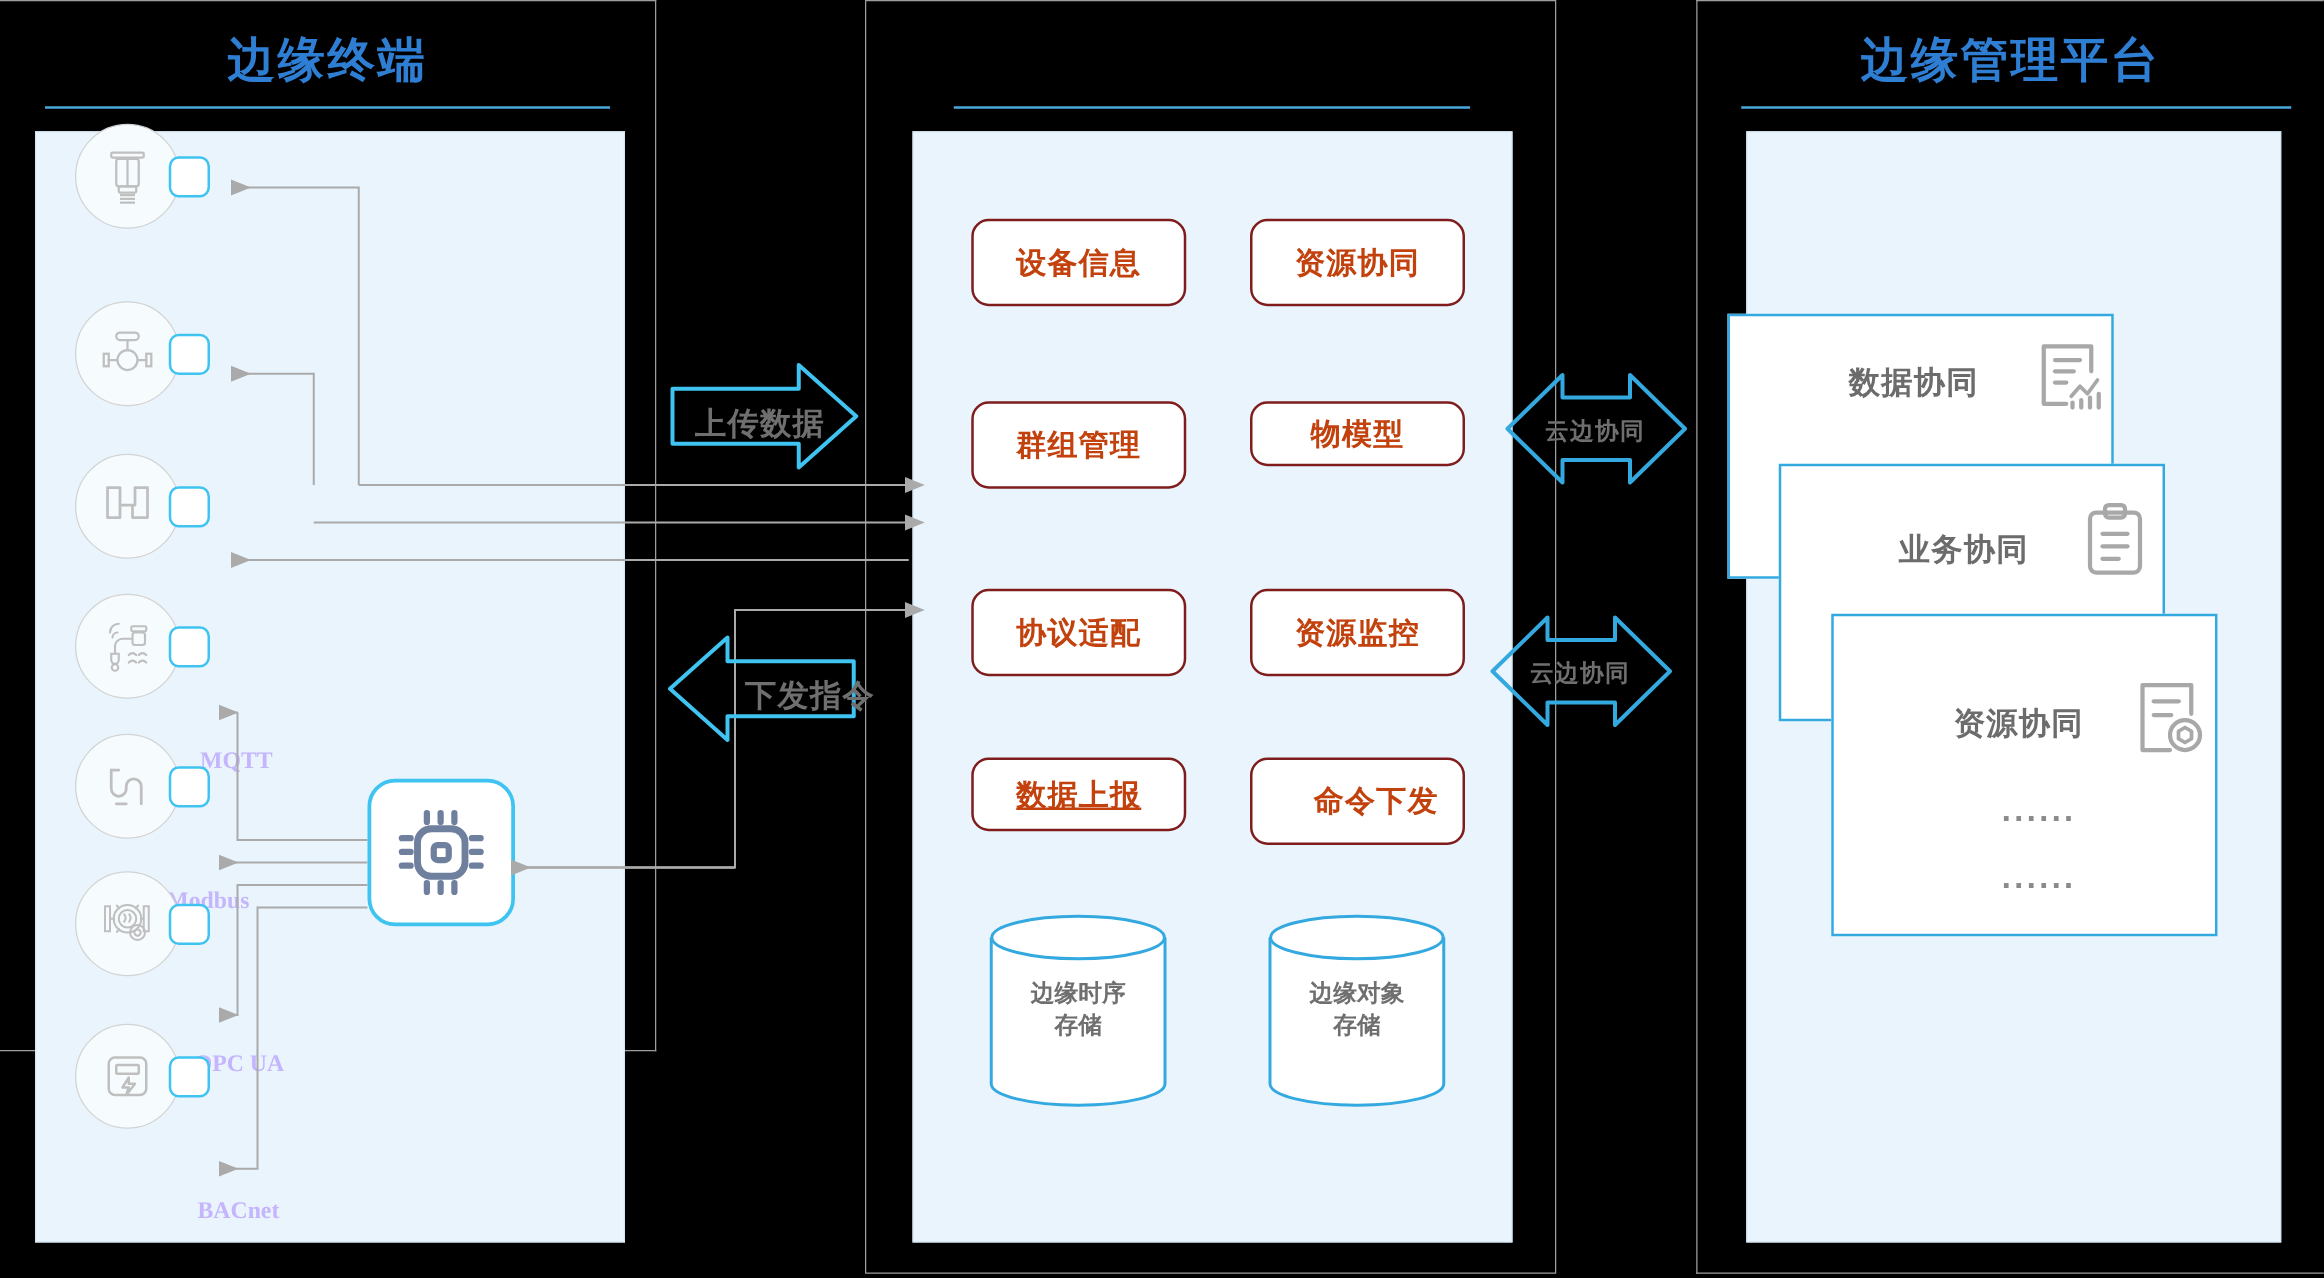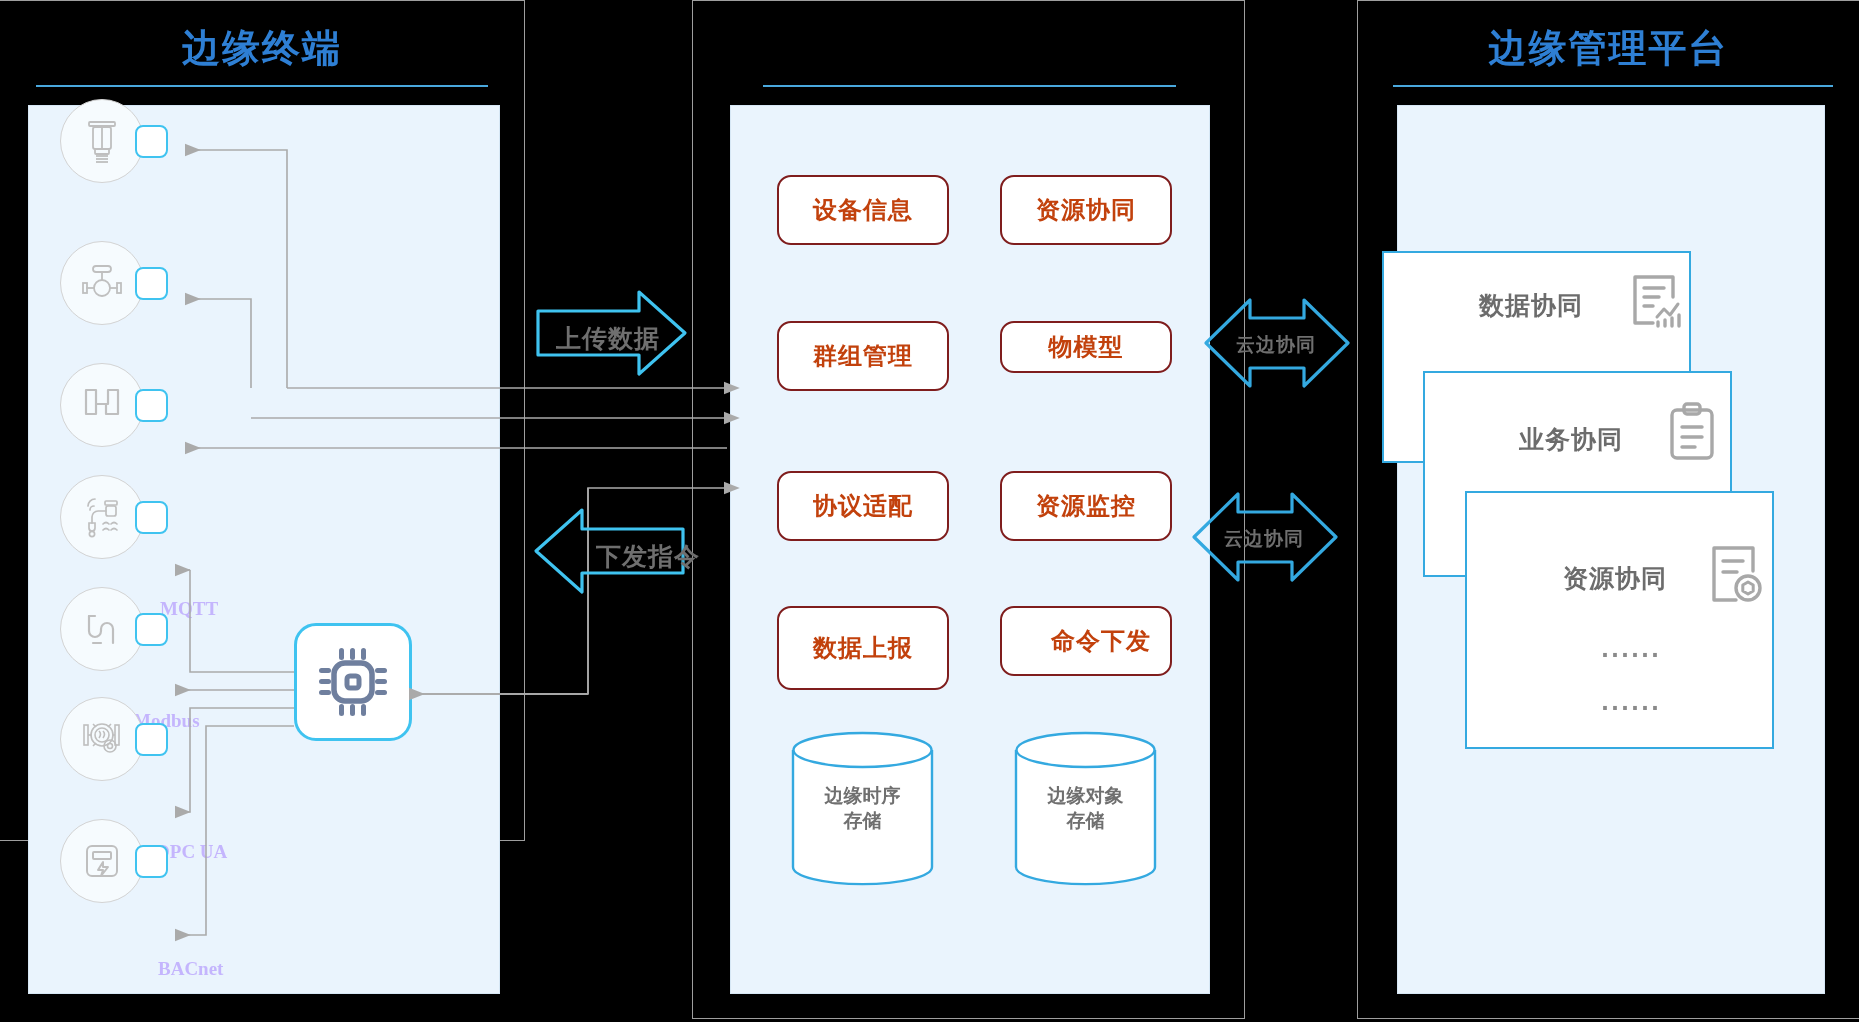--- a/index.html
+++ b/index.html
@@ -327,21 +327,21 @@
 
     <div class="feature-box" style="left:84px;  top:174px; width:172px; height:70px;">设备信息</div>
     <div class="feature-box" style="left:307px; top:174px; width:172px; height:70px;">资源协同</div>
 
     <div class="feature-box" style="left:84px;  top:320px; width:172px; height:70px;">群组管理</div>
     <div class="feature-box" style="left:307px; top:320px; width:172px; height:52px;">物模型</div>
 
     <div class="feature-box" style="left:84px;  top:470px; width:172px; height:70px;">协议适配</div>
     <div class="feature-box" style="left:307px; top:470px; width:172px; height:70px;">资源监控</div>
 
-    <div class="feature-box" style="left:84px;  top:605px; width:172px; height:84px;">数据上报</div>
+    <div class="feature-box" style="left:84px;  top:605px; width:172px; height:59px;text-decoration:underline;">数据上报</div>
     <div class="feature-box" style="left:307px; top:605px; width:172px; height:70px;padding-left:30px;">命令下发</div>
 
     <div class="cylinder" style="left:98px; top:730px;">
       <svg width="143" height="155" viewBox="0 0 143 155" fill="#ffffff" stroke="#34a9e0" stroke-width="2.4">
         <path d="M2 19 v117 a69 17 0 0 0 139 0 v-117" fill="#ffffff"></path>
         <ellipse cx="71.5" cy="19" rx="69" ry="17" fill="#ffffff"></ellipse>
       </svg>
       <div class="cyl-label">
         <span>边缘时序</span><br>
         <span>存储</span>

